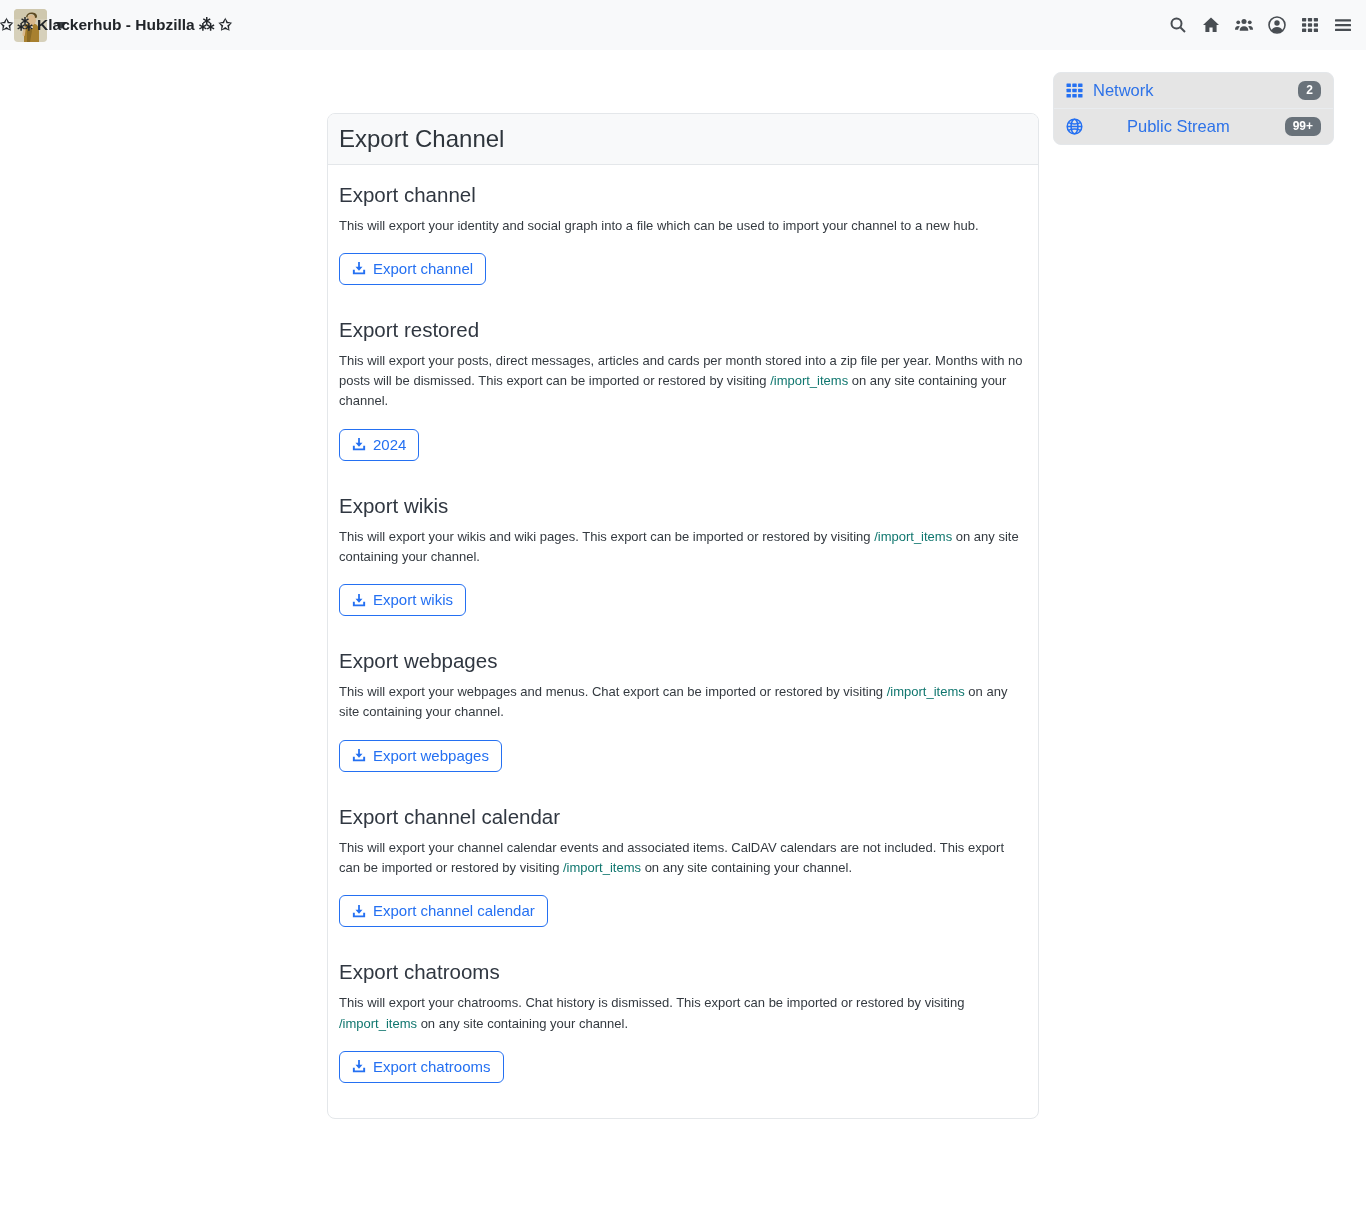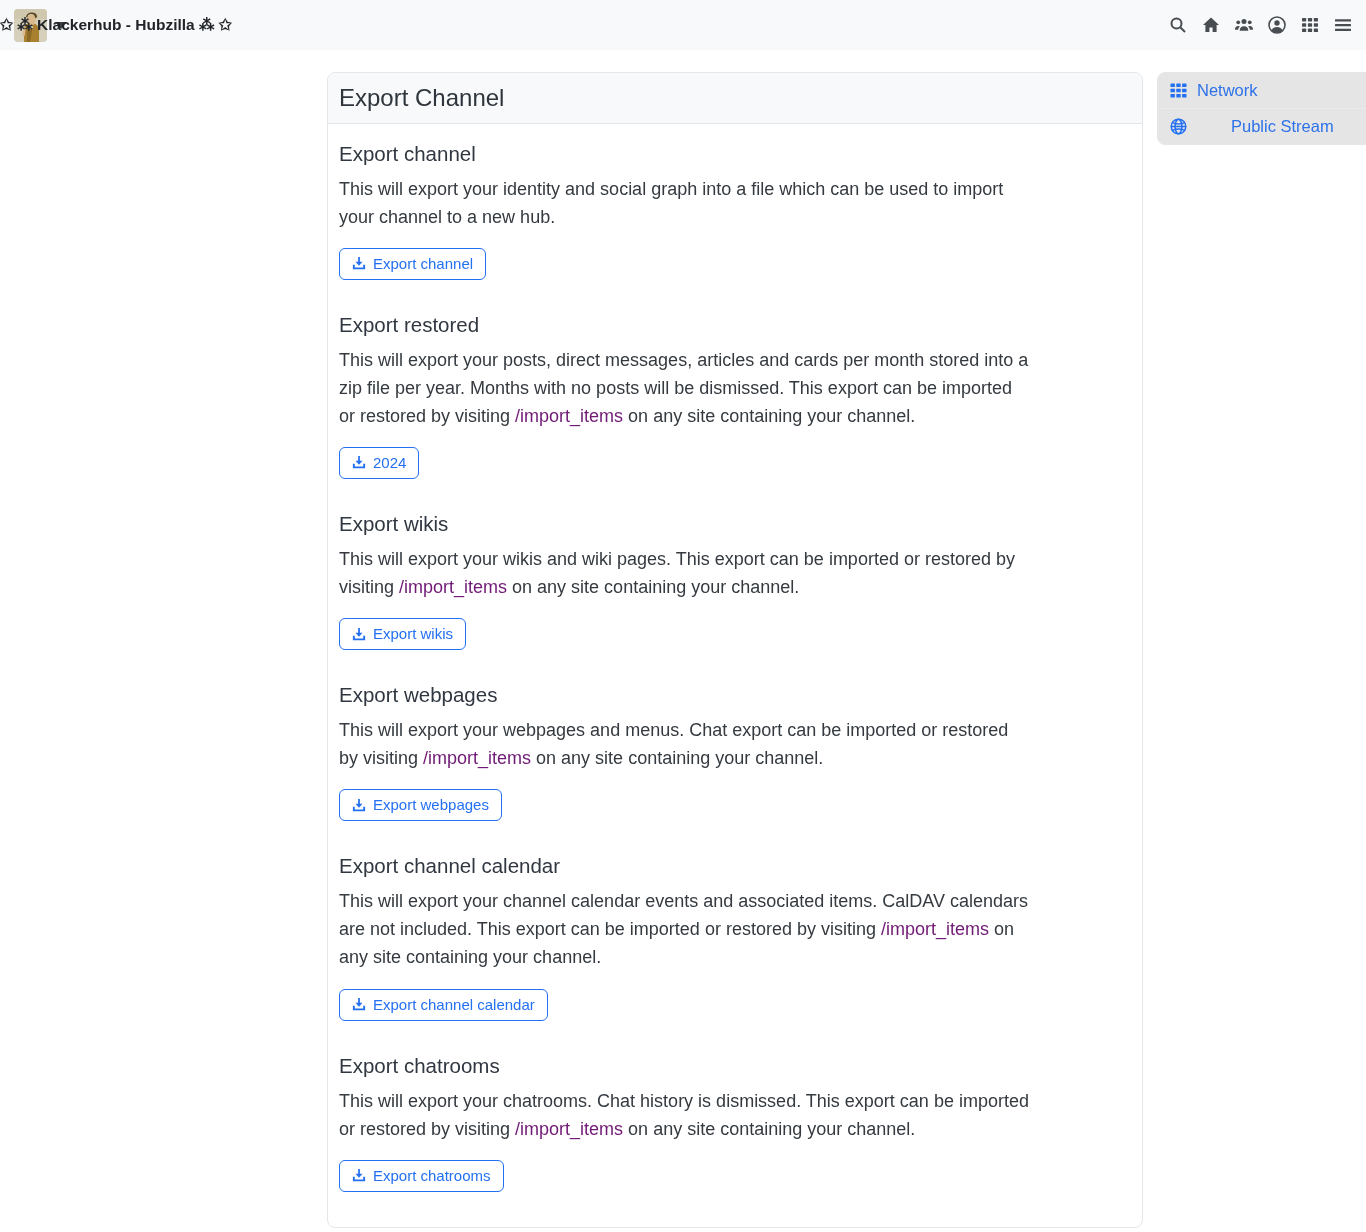--- a/index.html
+++ b/index.html
@@ -16,32 +16,32 @@
   .nav-title { position:absolute; left:0; right:0; text-align:left;
     font-weight:700; font-size:15.5px; color:#212529; pointer-events:none; }
   .nav-icons { margin-left:auto; display:flex; align-items:center; gap:15px; z-index:2; }
   .nav-icon-btn { width:18px; height:18px; color:#484d52; display:flex;
     align-items:center; justify-content:center; cursor:pointer; }
   .nav-icon-btn svg { width:18px; height:18px; }
 
   
   .page { display:flex; align-items:flex-start; padding-top:22px; }
   .aside-left { width:327px; flex:none; }
-  .main-col { width:816px; flex:none; }
+  .main-col { width:712px; flex:none;margin-top:41px; }
   .aside-right { flex:1; padding-left:14px; padding-right:32px; }
 
   
   .panel { border:1px solid #e4e7ea; border-radius:8px; background:#fff; overflow:hidden; }
   .panel-header { background:#f8f9fa; border-bottom:1px solid #e4e7ea;
     padding:8px 11px; font-size:24px; font-weight:500; color:#2e353c; line-height:1.4; }
   .panel-body { padding:10px 11px 18px; }
   .section-h { font-size:20.5px; font-weight:500; color:#303741; margin:16px 0 9px; }
   .panel-body .section:first-child .section-h { margin-top:8px; }
-  .section p { font-size:18px; line-height:1.56; color:#343a40; margin:0 0 17px; max-width:690px; }
-  a.inline-link { color:#701a75; text-decoration:none; }
+  .section p { font-size:13px; line-height:1.56; color:#343a40; margin:0 0 17px; max-width:690px; }
+  a.inline-link { color:#0f766e; text-decoration:none; }
 
   .btn-outline { display:inline-flex; align-items:center; gap:7px; background:#fff;
     border:1px solid #2470f2; color:#2470f2; font-size:15px; line-height:1;
     padding:7px 12px 8px; border-radius:6px; cursor:pointer; margin:0 0 17px;
     font-family:"Liberation Sans", sans-serif; }
   .btn-outline svg { width:14px; height:14px; }
 
   
   .widget-card { border:1px solid #e4e7ea; border-radius:8px; background:#e5e5e5;
     width:281px; overflow:hidden; }

